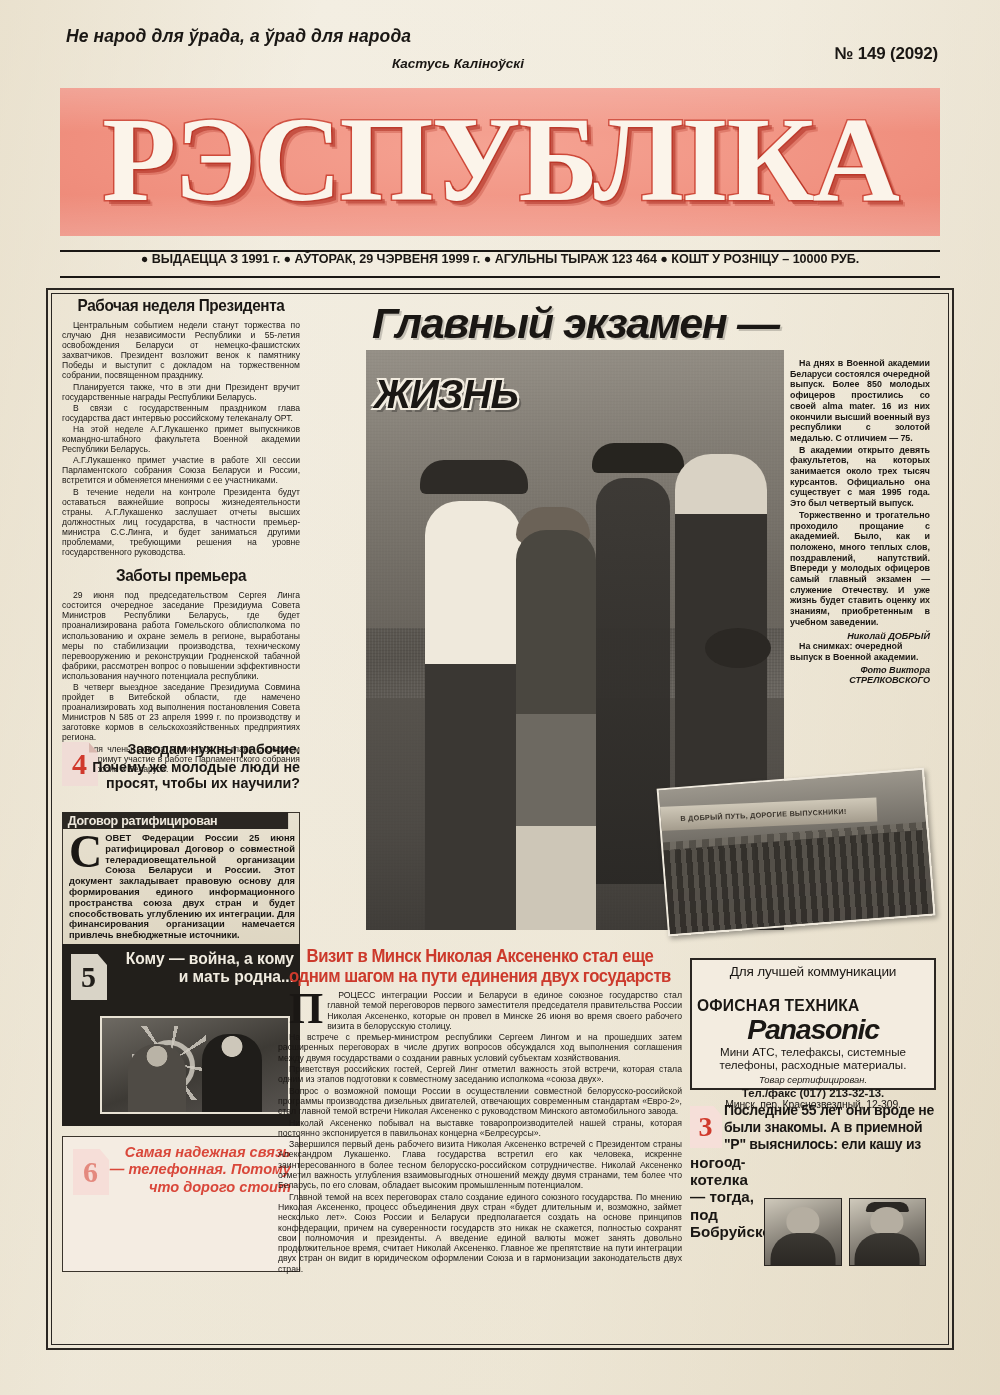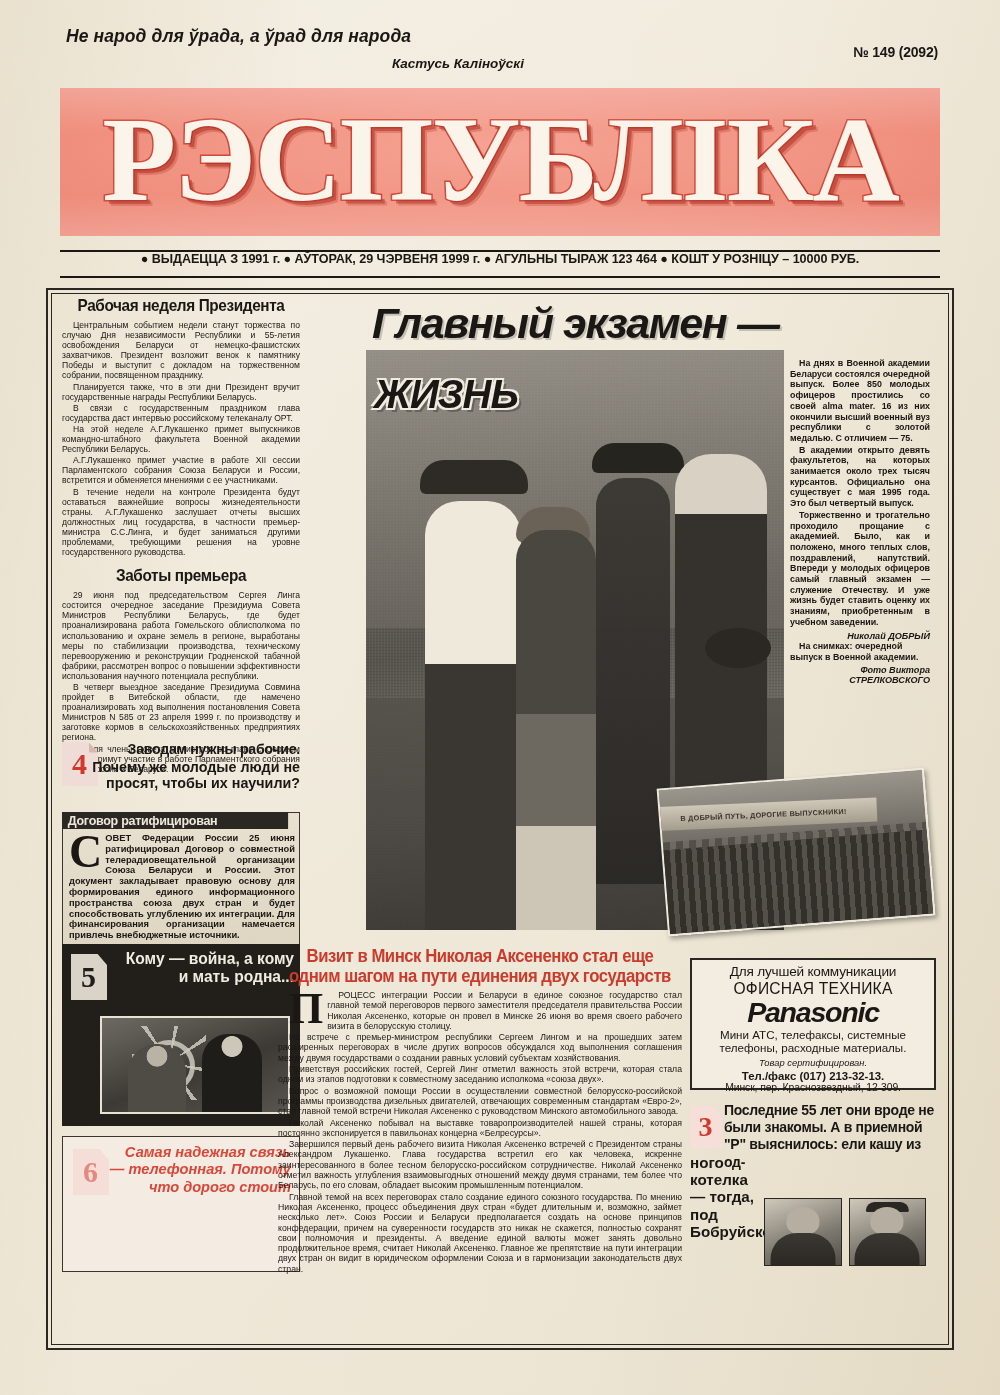--- a/index.html
+++ b/index.html
@@ -29,21 +29,21 @@
     font-size:17.5px;font-weight:bold;font-style:italic;
     letter-spacing:.1px;white-space:nowrap;
   }
   .slogan-author{
     position:absolute;left:330px;top:34px;
     font-size:13.5px;font-weight:bold;font-style:italic;
     white-space:nowrap;
   }
   .issue-no{
     position:absolute;right:0;top:22px;
-    font-size:14px;font-weight:bold;letter-spacing:-.2px;
+    font-size:17px;font-weight:bold;letter-spacing:-.2px;
     white-space:nowrap;
   }
 
   
   .masthead{
     position:absolute;left:60px;top:88px;width:880px;height:148px;
     background:
       radial-gradient(120% 150% at 50% 40%, #f5a393 0%, #f08f7e 40%, #e9806f 70%, #e07e6d 100%);
     overflow:hidden;
   }
@@ -317,21 +317,21 @@
   }
 
   
   .ad{
     position:absolute;left:690px;top:958px;width:246px;height:132px;
     border:2px solid #2a2622;box-sizing:border-box;
     background:#f3ece0;
     padding:4px 5px;
   }
   .ad .l1{font-size:13.6px;text-align:center;letter-spacing:-.2px;}
-  .ad .l2{font-size:15.6px;font-weight:normal;text-align:center;letter-spacing:.2px;margin-top:1px;}
+  .ad .l2{font-size:15.6px;font-weight:bold;letter-spacing:.2px;margin-top:18px;}
   .ad .brand{
     font-family:"Liberation Sans", sans-serif;
     font-size:27px;font-weight:bold;font-style:italic;text-align:center;
     letter-spacing:-1.2px;line-height:28px;margin-top:1px;
     transform:scaleX(1.06);
   }
   .ad .l3{font-size:11.6px;text-align:center;line-height:13.4px;margin-top:1px;}
   .ad .l4{font-size:9.4px;font-style:italic;text-align:center;margin-top:2px;}
   .ad .l5{font-size:11.4px;font-weight:bold;text-align:center;margin-top:2px;}
   .ad .l6{font-size:10.4px;text-align:center;letter-spacing:-.1px;}

